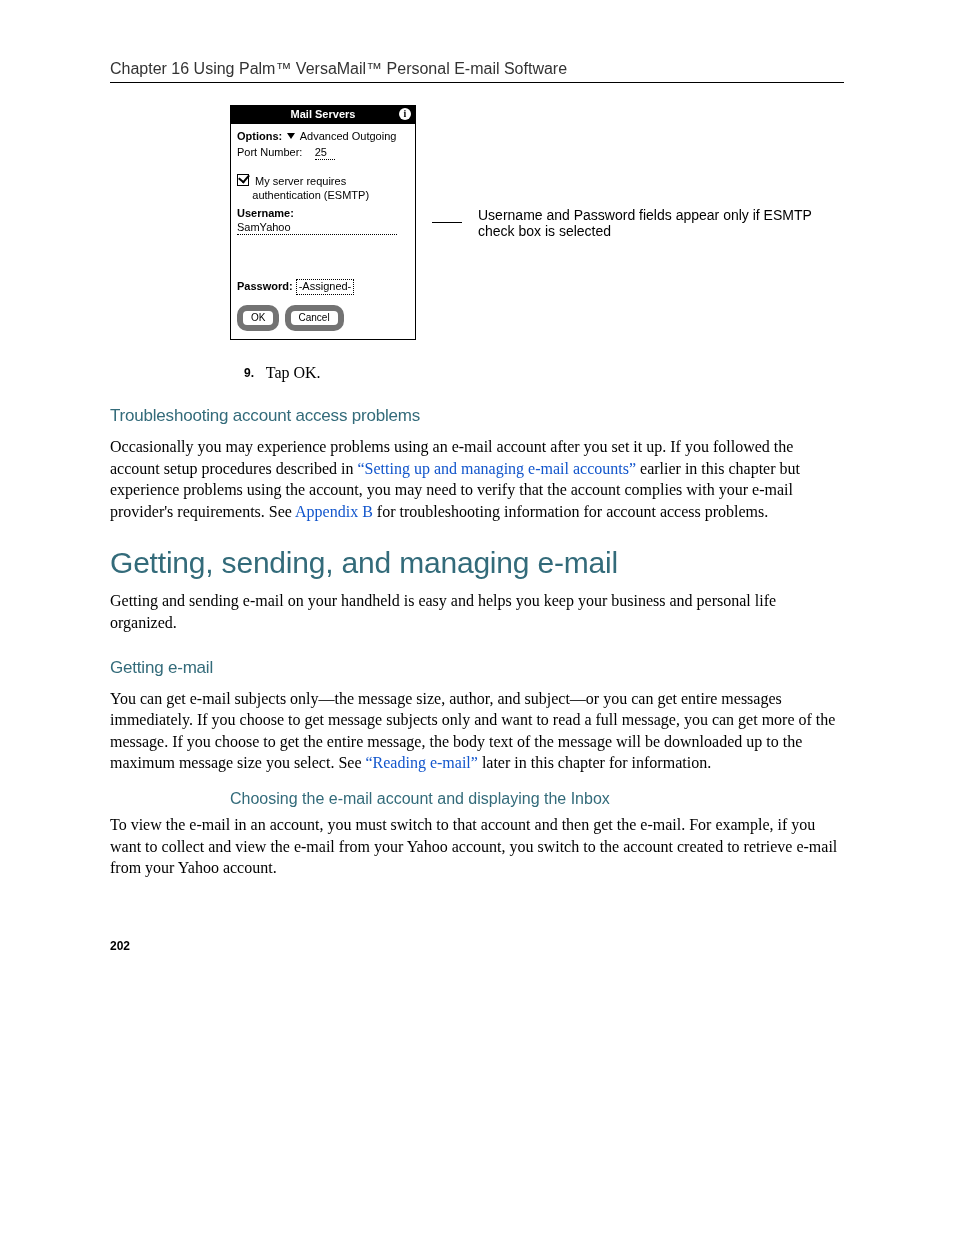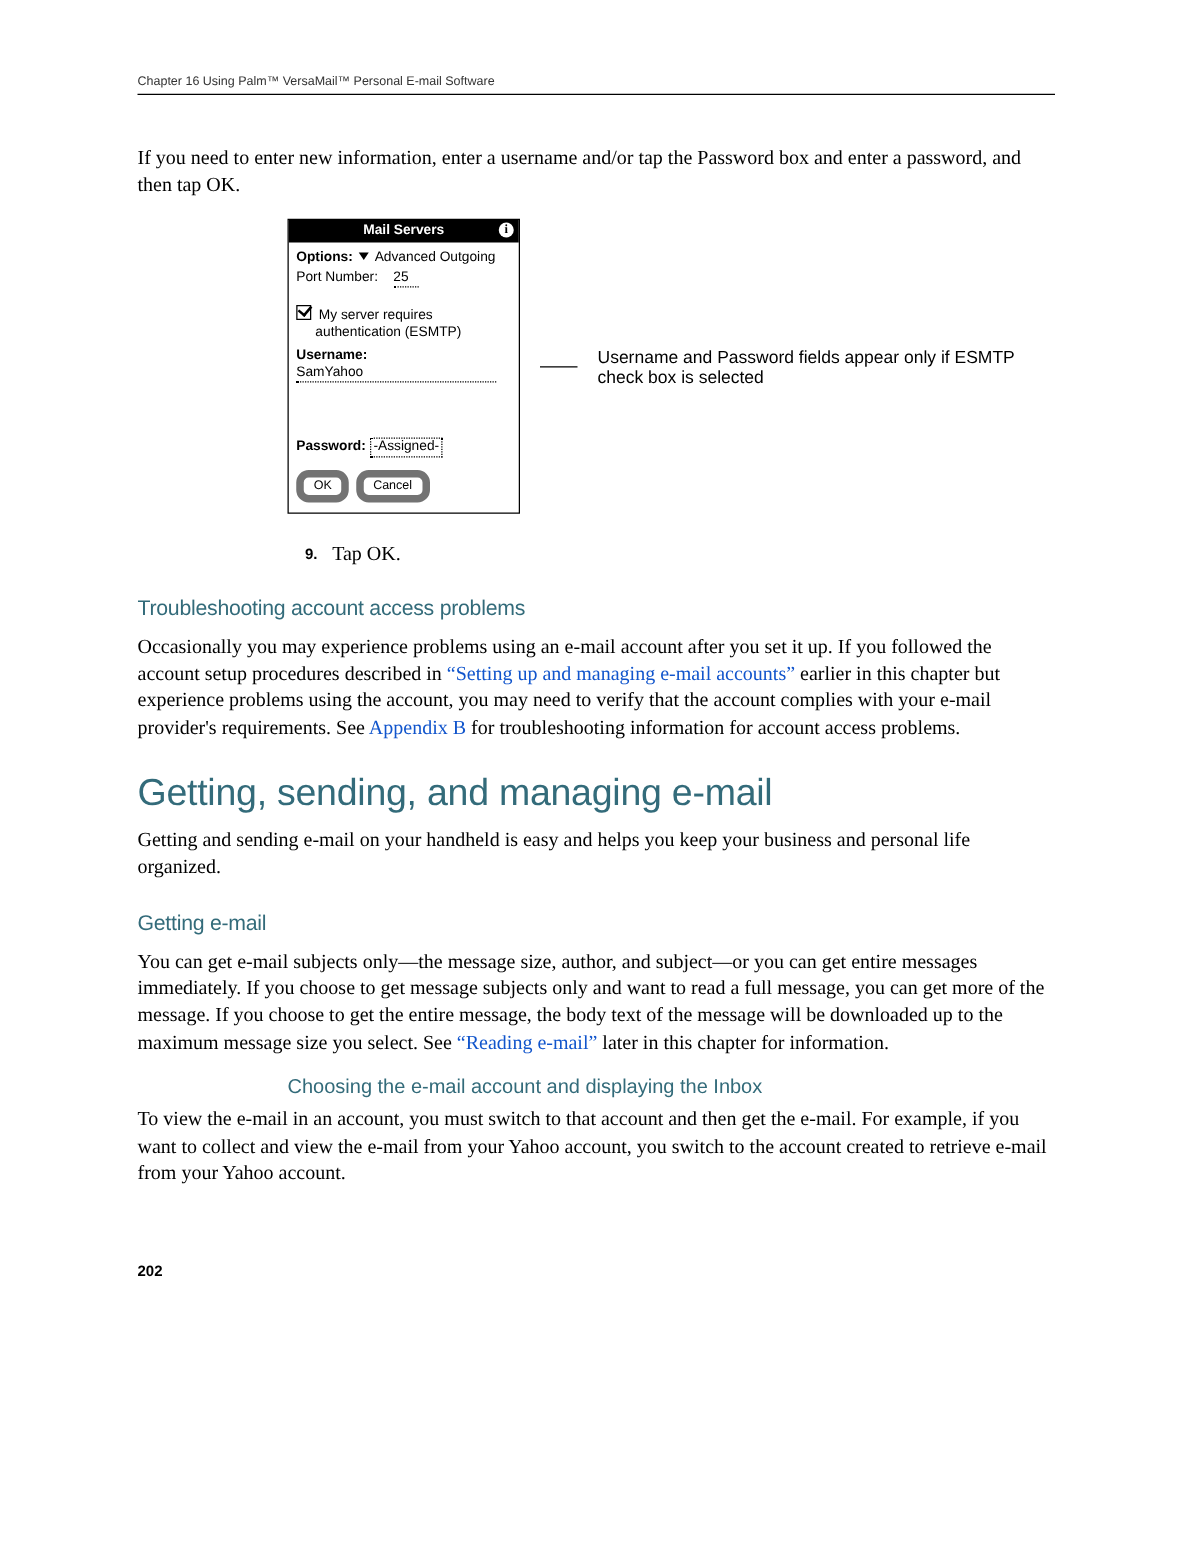--- a/index.html
+++ b/index.html
@@ -9,25 +9,25 @@
     font-family: "Palatino Linotype", "Book Antiqua", Palatino, serif;
     color: #000;
     width: 954px;
   }
   .page {
     padding: 60px 110px 40px 110px;
     box-sizing: border-box;
   }
   .running-header {
     font-family: Arial, Helvetica, sans-serif;
-    font-size: 10px;
+    font-size: 16px;
     color: #333;
     border-bottom: 1px solid #000;
     padding-bottom: 4px;
-    margin-bottom: 40px;
+    margin-bottom: 22px;
   }
   .body-text {
     margin-left: 120px;
     font-size: 16px;
     line-height: 1.35;
   }
   .para { margin: 0 0 16px 0; }
   .figure-row {
     display: flex;
     align-items: center;
@@ -166,21 +166,20 @@
     margin: 0 2px;
   }
 </style>
 </head>
 <body>
 
 <div class="page">
 
   <div class="running-header">Chapter 16   Using Palm™ VersaMail™ Personal E-mail Software</div>
 
-  <p class="para body-text">If you need to enter new information, enter a username and/or tap the Password box and enter a password, and then tap OK.</p>
 
   <div class="figure-row">
     <div class="device">
       <div class="device-title">
         <span>Mail Servers</span>
         <span class="info-circle">i</span>
       </div>
       <div class="device-body">
         <div class="device-row">
           <b>Options:</b>

